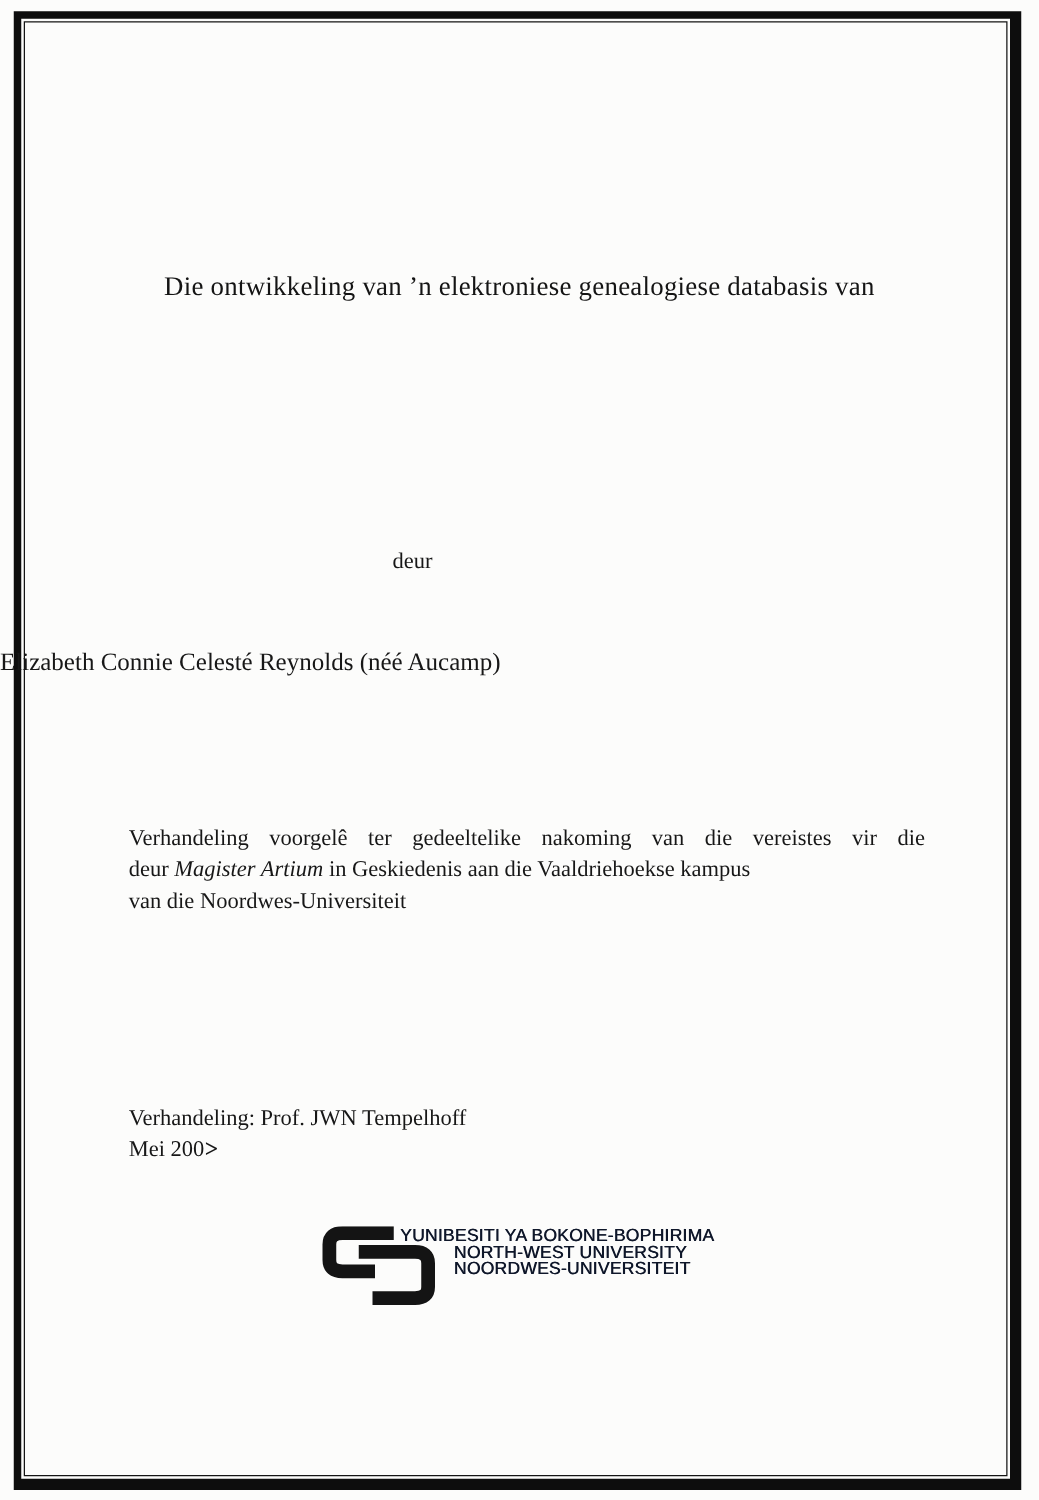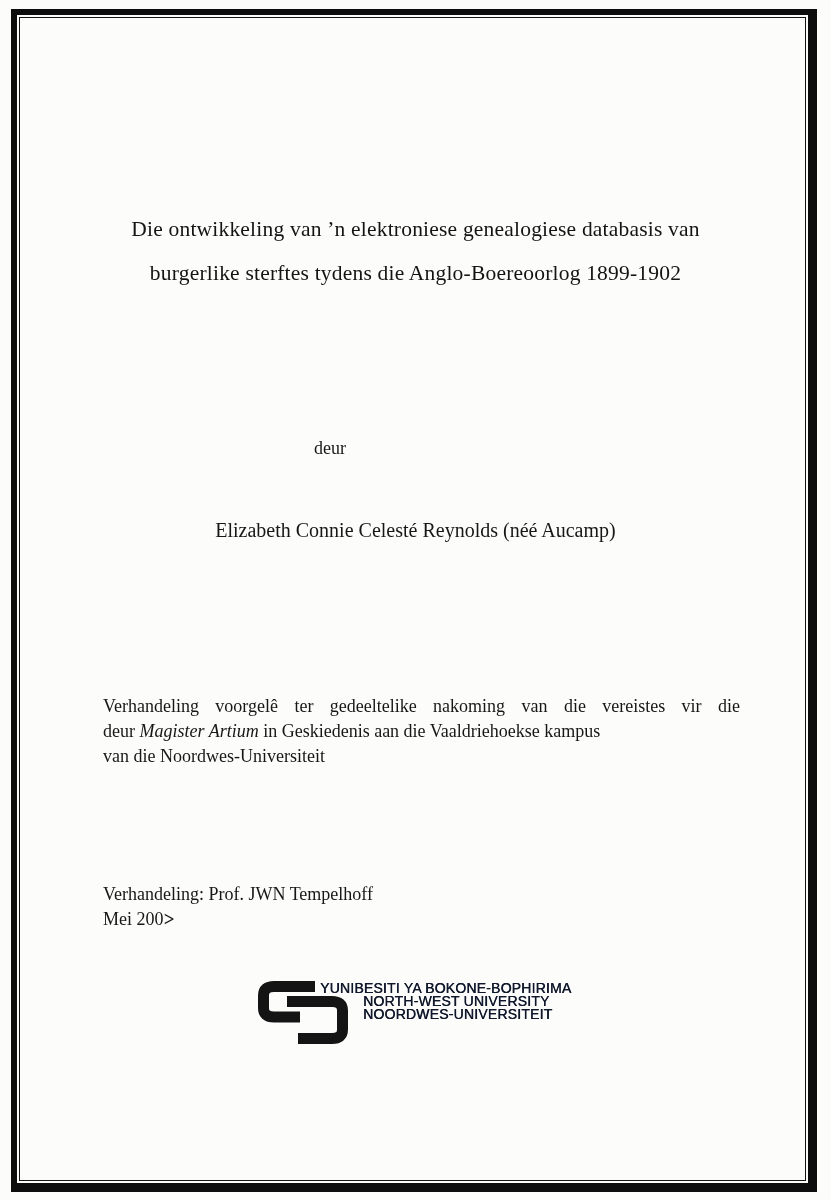--- a/index.html
+++ b/index.html
@@ -28,30 +28,29 @@
     font-size:21.5px;line-height:44px;
     letter-spacing:0.2px;
     color:#141414;
   }
   .byline{
     position:absolute;left:0;top:436px;width:660px;
     text-align:center;font-size:18px;line-height:24px;
   }
   .author{
     position:absolute;left:0;top:517px;width:831px;
-    text-align:center;font-size:20px;line-height:26px;
+    text-align:left;font-size:20px;line-height:26px;
   }
   .submission{
     position:absolute;left:103px;top:658px;width:637px;
     font-size:18px;line-height:25px;
   }
   .submission .just{
     text-align:justify;
     text-align-last:justify;
-    margin-top:36px;
   }
   .submission .it{font-style:italic;}
   .supervisor{
     position:absolute;left:103px;top:882px;
     font-size:18px;line-height:25px;
   }
   .date-glyph{
     font-weight:700;
     display:inline-block;
     transform:scaleY(1.12) scaleX(1.05);
@@ -78,21 +77,20 @@
 <body>
 
 <div class="page">
 
   <div class="frame-outer">
     <div class="frame-inner"></div>
   </div>
 
   <div class="title">
     <div>Die ontwikkeling van ’n elektroniese genealogiese databasis van</div>
-    <div>burgerlike sterftes tydens die Anglo-Boereoorlog 1899-1902</div>
   </div>
 
   <div class="byline">deur</div>
 
   <div class="author">Elizabeth Connie Celesté Reynolds (néé Aucamp)</div>
 
   <div class="submission">
     <div class="just">Verhandeling voorgelê ter gedeeltelike nakoming van die vereistes vir die</div>
     <div><span>deur </span><span class="it">Magister Artium</span><span> in Geskiedenis aan die Vaaldriehoekse kampus</span></div>
     <div>van die Noordwes-Universiteit</div>

